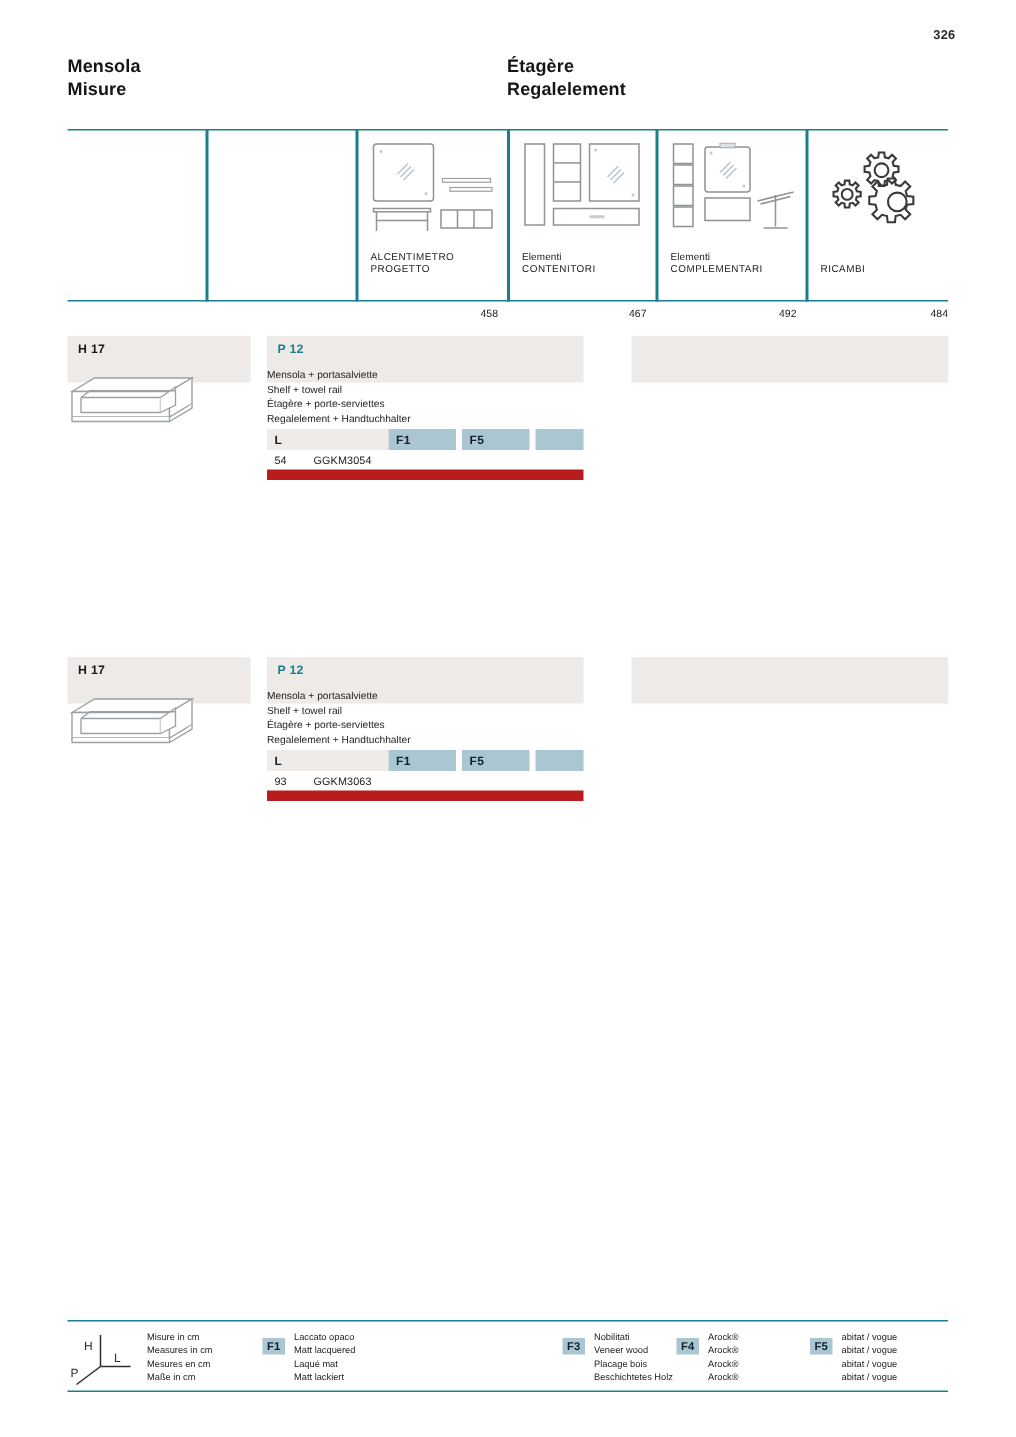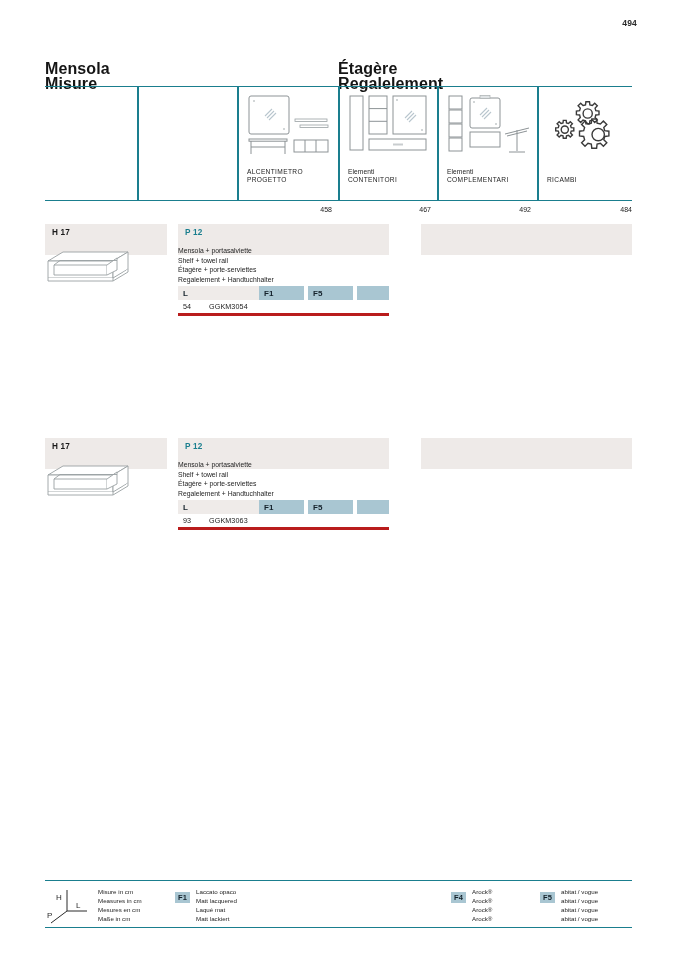--- a/index.html
+++ b/index.html
@@ -30,25 +30,24 @@
     font-size: 8.5px;
     font-weight: bold;
     color: #2b2b2b;
     letter-spacing: .2px;
   }
 
   
   .title-block {
     position: absolute;
     font-weight: bold;
-    font-size: 16px;
+    font-size: 12px;
     line-height: 15px;
     color: #151515;
     letter-spacing: .1px;
-    margin-top: 24px;
   }
   .title-it  { left: 45px;  top: 37px; }
   .title-fr  { left: 338px; top: 37px; }
   .title-line { display:block; white-space: nowrap; }
 
   
   .nav {
     position: absolute;
     left: 45px;
     top: 86px;
@@ -152,21 +151,21 @@
     left: 5px;
     top: 3px;
     font-size: 8px;
     font-weight: bold;
     color: #14212b;
     letter-spacing: .2px;
   }
   .vrow {
     position: relative;
     height: 13px;
-    border-bottom: 3px solid #b91c1c;
+    border-bottom: 7px solid #b91c1c;
   }
   .vrow .v-size {
     position: absolute;
     left: 5px; top: 2px;
     font-size: 7.2px;
     color: #1b1b1b;
   }
   .vrow .v-code {
     position: absolute;
     left: 31px; top: 2px;
@@ -222,21 +221,21 @@
 
   .axes-icon { position: absolute; left: 0; top: 2px; width: 50px; height: 38px; }
 
   svg { display: block; overflow: visible; }
 </style>
 </head>
 <body>
 
 <div class="page">
 
-  <div class="page-number">494</div>
+  <div class="page-number">326</div>
 
   <div class="title-block title-it">
     <span class="title-line">Mensola</span>
     <span class="title-line">Misure</span>
   </div>
   <div class="title-block title-fr">
     <span class="title-line">Étagère</span>
     <span class="title-line">Regalelement</span>
   </div>
 
@@ -510,20 +509,29 @@
       <div class="legend-chip">F1</div>
       <div class="legend-lines">
         <span>Laccato opaco</span><br>
         <span>Matt lacquered</span><br>
         <span>Laqué mat</span><br>
         <span>Matt lackiert</span>
       </div>
     </div>
 
 
+    <div class="legend-item" style="left:330px;width:115px">
+      <div class="legend-chip">F3</div>
+      <div class="legend-lines">
+        <span>Nobilitati</span><br>
+        <span>Veneer wood</span><br>
+        <span>Placage bois</span><br>
+        <span>Beschichtetes Holz</span>
+      </div>
+    </div>
 
     <div class="legend-item" style="left:406px;width:90px">
       <div class="legend-chip">F4</div>
       <div class="legend-lines">
         <span>Arock®</span><br>
         <span>Arock®</span><br>
         <span>Arock®</span><br>
         <span>Arock®</span>
       </div>
     </div>

